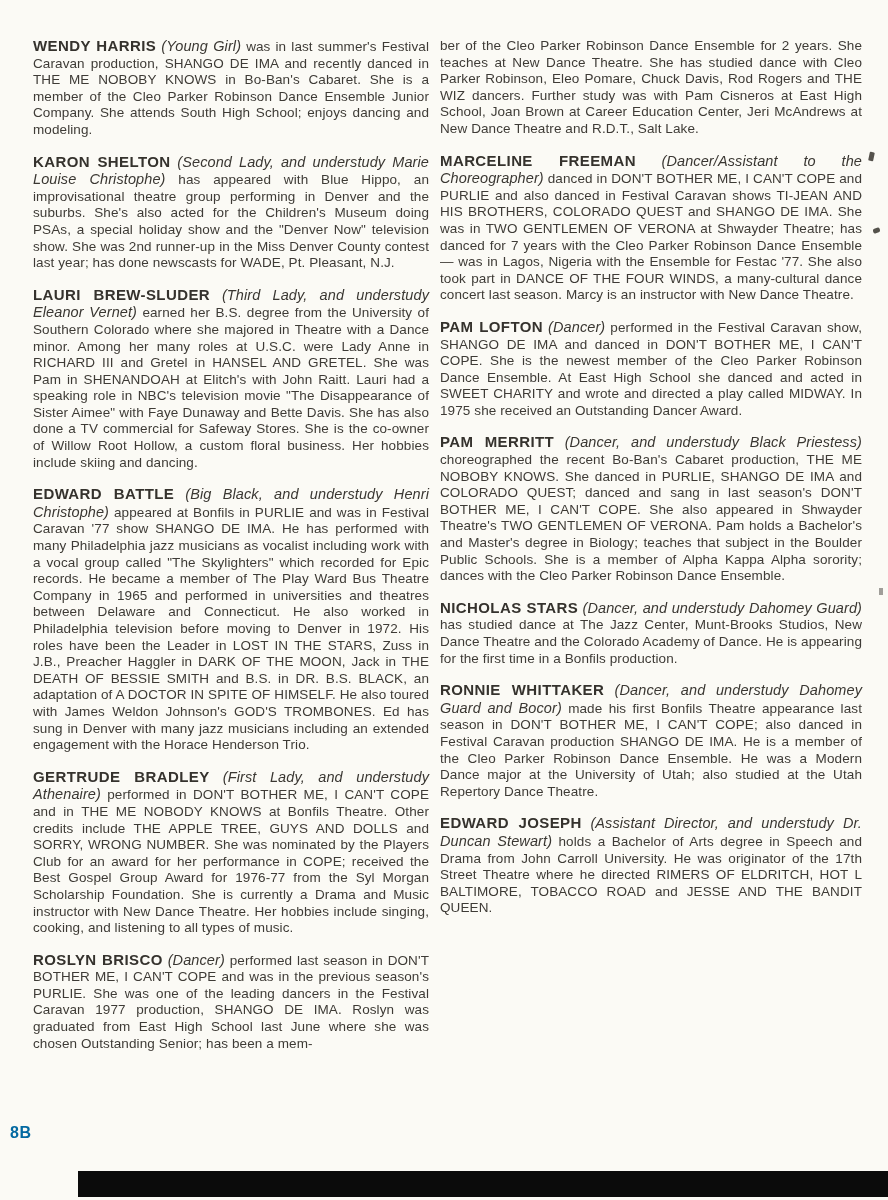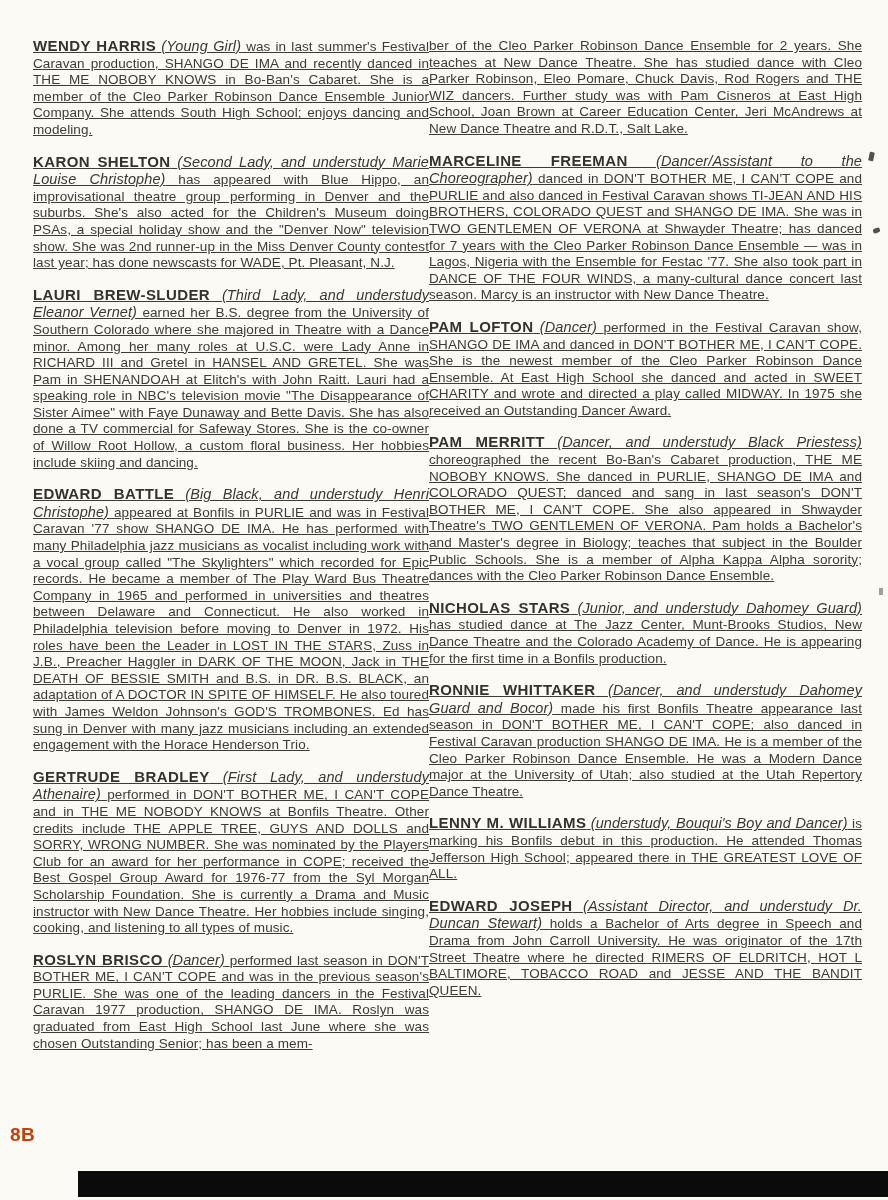--- a/index.html
+++ b/index.html
@@ -16,21 +16,21 @@
     overflow: hidden;
     font-family: "Liberation Sans", sans-serif;
     color: #3e3b36;
   }
   .columns {
     position: absolute;
     top: 38px;
     left: 33px;
     right: 26px;
     display: flex;
-    text-decoration: underline;
+    gap: 11px;
   }
   .col {
     flex: 1;
   }
   .col-left { flex: none; width: 396px; }
   .col-right { flex: 1; }
   .bio {
     margin: 0 0 15px 0;
     font-size: 13.5px;
     line-height: 16.6px;
@@ -45,23 +45,23 @@
   }
   .bio-role {
     font-style: italic;
     font-size: 14.5px;
     color: #3a3732;
   }
   .page-number {
     position: absolute;
     left: 10px;
     top: 1124px;
-    font-size: 19px;
+    font-size: 16px;
     font-weight: bold;
-    color: #c2410c;
+    color: #0369a1;
     letter-spacing: 0.5px;
   }
   .bottom-bar {
     position: absolute;
     left: 78px;
     right: 0;
     bottom: 3px;
     height: 26px;
     background: #0b0b0b;
   }
@@ -84,23 +84,22 @@
         <p class="bio"><span class="bio-name">LAURI BREW-SLUDER</span> <span class="bio-role">(Third Lady, and understudy Eleanor Vernet)</span> <span class="bio-body">earned her B.S. degree from the University of Southern Colorado where she majored in Theatre with a Dance minor. Among her many roles at U.S.C. were Lady Anne in RICHARD III and Gretel in HANSEL AND GRETEL. She was Pam in SHENANDOAH at Elitch's with John Raitt. Lauri had a speaking role in NBC's television movie "The Disappearance of Sister Aimee" with Faye Dunaway and Bette Davis. She has also done a TV commercial for Safeway Stores. She is the co-owner of Willow Root Hollow, a custom floral business. Her hobbies include skiing and dancing.</span></p>
         <p class="bio"><span class="bio-name">EDWARD BATTLE</span> <span class="bio-role">(Big Black, and understudy Henri Christophe)</span> <span class="bio-body">appeared at Bonfils in PURLIE and was in Festival Caravan '77 show SHANGO DE IMA. He has performed with many Philadelphia jazz musicians as vocalist including work with a vocal group called "The Skylighters" which recorded for Epic records. He became a member of The Play Ward Bus Theatre Company in 1965 and performed in universities and theatres between Delaware and Connecticut. He also worked in Philadelphia television before moving to Denver in 1972. His roles have been the Leader in LOST IN THE STARS, Zuss in J.B., Preacher Haggler in DARK OF THE MOON, Jack in THE DEATH OF BESSIE SMITH and B.S. in DR. B.S. BLACK, an adaptation of A DOCTOR IN SPITE OF HIMSELF. He also toured with James Weldon Johnson's GOD'S TROMBONES. Ed has sung in Denver with many jazz musicians including an extended engagement with the Horace Henderson Trio.</span></p>
         <p class="bio"><span class="bio-name">GERTRUDE BRADLEY</span> <span class="bio-role">(First Lady, and understudy Athenaire)</span> <span class="bio-body">performed in DON'T BOTHER ME, I CAN'T COPE and in THE ME NOBODY KNOWS at Bonfils Theatre. Other credits include THE APPLE TREE, GUYS AND DOLLS and SORRY, WRONG NUMBER. She was nominated by the Players Club for an award for her performance in COPE; received the Best Gospel Group Award for 1976-77 from the Syl Morgan Scholarship Foundation. She is currently a Drama and Music instructor with New Dance Theatre. Her hobbies include singing, cooking, and listening to all types of music.</span></p>
         <p class="bio"><span class="bio-name">ROSLYN BRISCO</span> <span class="bio-role">(Dancer)</span> <span class="bio-body">performed last season in DON'T BOTHER ME, I CAN'T COPE and was in the previous season's PURLIE. She was one of the leading dancers in the Festival Caravan 1977 production, SHANGO DE IMA. Roslyn was graduated from East High School last June where she was chosen Outstanding Senior; has been a mem-</span></p>
       </div>
     <div class="col col-right" id="col-right">
         <p class="bio"><span class="bio-body">ber of the Cleo Parker Robinson Dance Ensemble for 2 years. She teaches at New Dance Theatre. She has studied dance with Cleo Parker Robinson, Eleo Pomare, Chuck Davis, Rod Rogers and THE WIZ dancers. Further study was with Pam Cisneros at East High School, Joan Brown at Career Education Center, Jeri McAndrews at New Dance Theatre and R.D.T., Salt Lake.</span></p>
         <p class="bio"><span class="bio-name">MARCELINE FREEMAN</span> <span class="bio-role">(Dancer/Assistant to the Choreographer)</span> <span class="bio-body">danced in DON'T BOTHER ME, I CAN'T COPE and PURLIE and also danced in Festival Caravan shows TI-JEAN AND HIS BROTHERS, COLORADO QUEST and SHANGO DE IMA. She was in TWO GENTLEMEN OF VERONA at Shwayder Theatre; has danced for 7 years with the Cleo Parker Robinson Dance Ensemble — was in Lagos, Nigeria with the Ensemble for Festac '77. She also took part in DANCE OF THE FOUR WINDS, a many-cultural dance concert last season. Marcy is an instructor with New Dance Theatre.</span></p>
         <p class="bio"><span class="bio-name">PAM LOFTON</span> <span class="bio-role">(Dancer)</span> <span class="bio-body">performed in the Festival Caravan show, SHANGO DE IMA and danced in DON'T BOTHER ME, I CAN'T COPE. She is the newest member of the Cleo Parker Robinson Dance Ensemble. At East High School she danced and acted in SWEET CHARITY and wrote and directed a play called MIDWAY. In 1975 she received an Outstanding Dancer Award.</span></p>
         <p class="bio"><span class="bio-name">PAM MERRITT</span> <span class="bio-role">(Dancer, and understudy Black Priestess)</span> <span class="bio-body">choreographed the recent Bo-Ban's Cabaret production, THE ME NOBOBY KNOWS. She danced in PURLIE, SHANGO DE IMA and COLORADO QUEST; danced and sang in last season's DON'T BOTHER ME, I CAN'T COPE. She also appeared in Shwayder Theatre's TWO GENTLEMEN OF VERONA. Pam holds a Bachelor's and Master's degree in Biology; teaches that subject in the Boulder Public Schools. She is a member of Alpha Kappa Alpha sorority; dances with the Cleo Parker Robinson Dance Ensemble.</span></p>
-        <p class="bio"><span class="bio-name">NICHOLAS STARS</span> <span class="bio-role">(Junior, and understudy Dahomey Guard)</span> <span class="bio-body">has studied dance at The Jazz Center, Munt-Brooks Studios, New Dance Theatre and the Colorado Academy of Dance. He is appearing for the first time in a Bonfils production.</span></p>
+        <p class="bio"><span class="bio-name">NICHOLAS STARS</span> <span class="bio-role">(Dancer, and understudy Dahomey Guard)</span> <span class="bio-body">has studied dance at The Jazz Center, Munt-Brooks Studios, New Dance Theatre and the Colorado Academy of Dance. He is appearing for the first time in a Bonfils production.</span></p>
         <p class="bio"><span class="bio-name">RONNIE WHITTAKER</span> <span class="bio-role">(Dancer, and understudy Dahomey Guard and Bocor)</span> <span class="bio-body">made his first Bonfils Theatre appearance last season in DON'T BOTHER ME, I CAN'T COPE; also danced in Festival Caravan production SHANGO DE IMA. He is a member of the Cleo Parker Robinson Dance Ensemble. He was a Modern Dance major at the University of Utah; also studied at the Utah Repertory Dance Theatre.</span></p>
-        <p class="bio"><span class="bio-name">LENNY M. WILLIAMS</span> <span class="bio-role">(understudy, Bouqui's Boy and Dancer)</span> <span class="bio-body">is marking his Bonfils debut in this production. He attended Thomas Jefferson High School; appeared there in THE GREATEST LOVE OF ALL.</span></p>
         <p class="bio"><span class="bio-name">EDWARD JOSEPH</span> <span class="bio-role">(Assistant Director, and understudy Dr. Duncan Stewart)</span> <span class="bio-body">holds a Bachelor of Arts degree in Speech and Drama from John Carroll University. He was originator of the 17th Street Theatre where he directed RIMERS OF ELDRITCH, HOT L BALTIMORE, TOBACCO ROAD and JESSE AND THE BANDIT QUEEN.</span></p>
       </div>
   </div>
   <div class="page-number">8B</div>
   <div class="bottom-bar"></div>
   <div class="speck speck-1"></div>
   <div class="speck speck-2"></div>
   <div class="speck speck-3"></div>
 </div>
 

